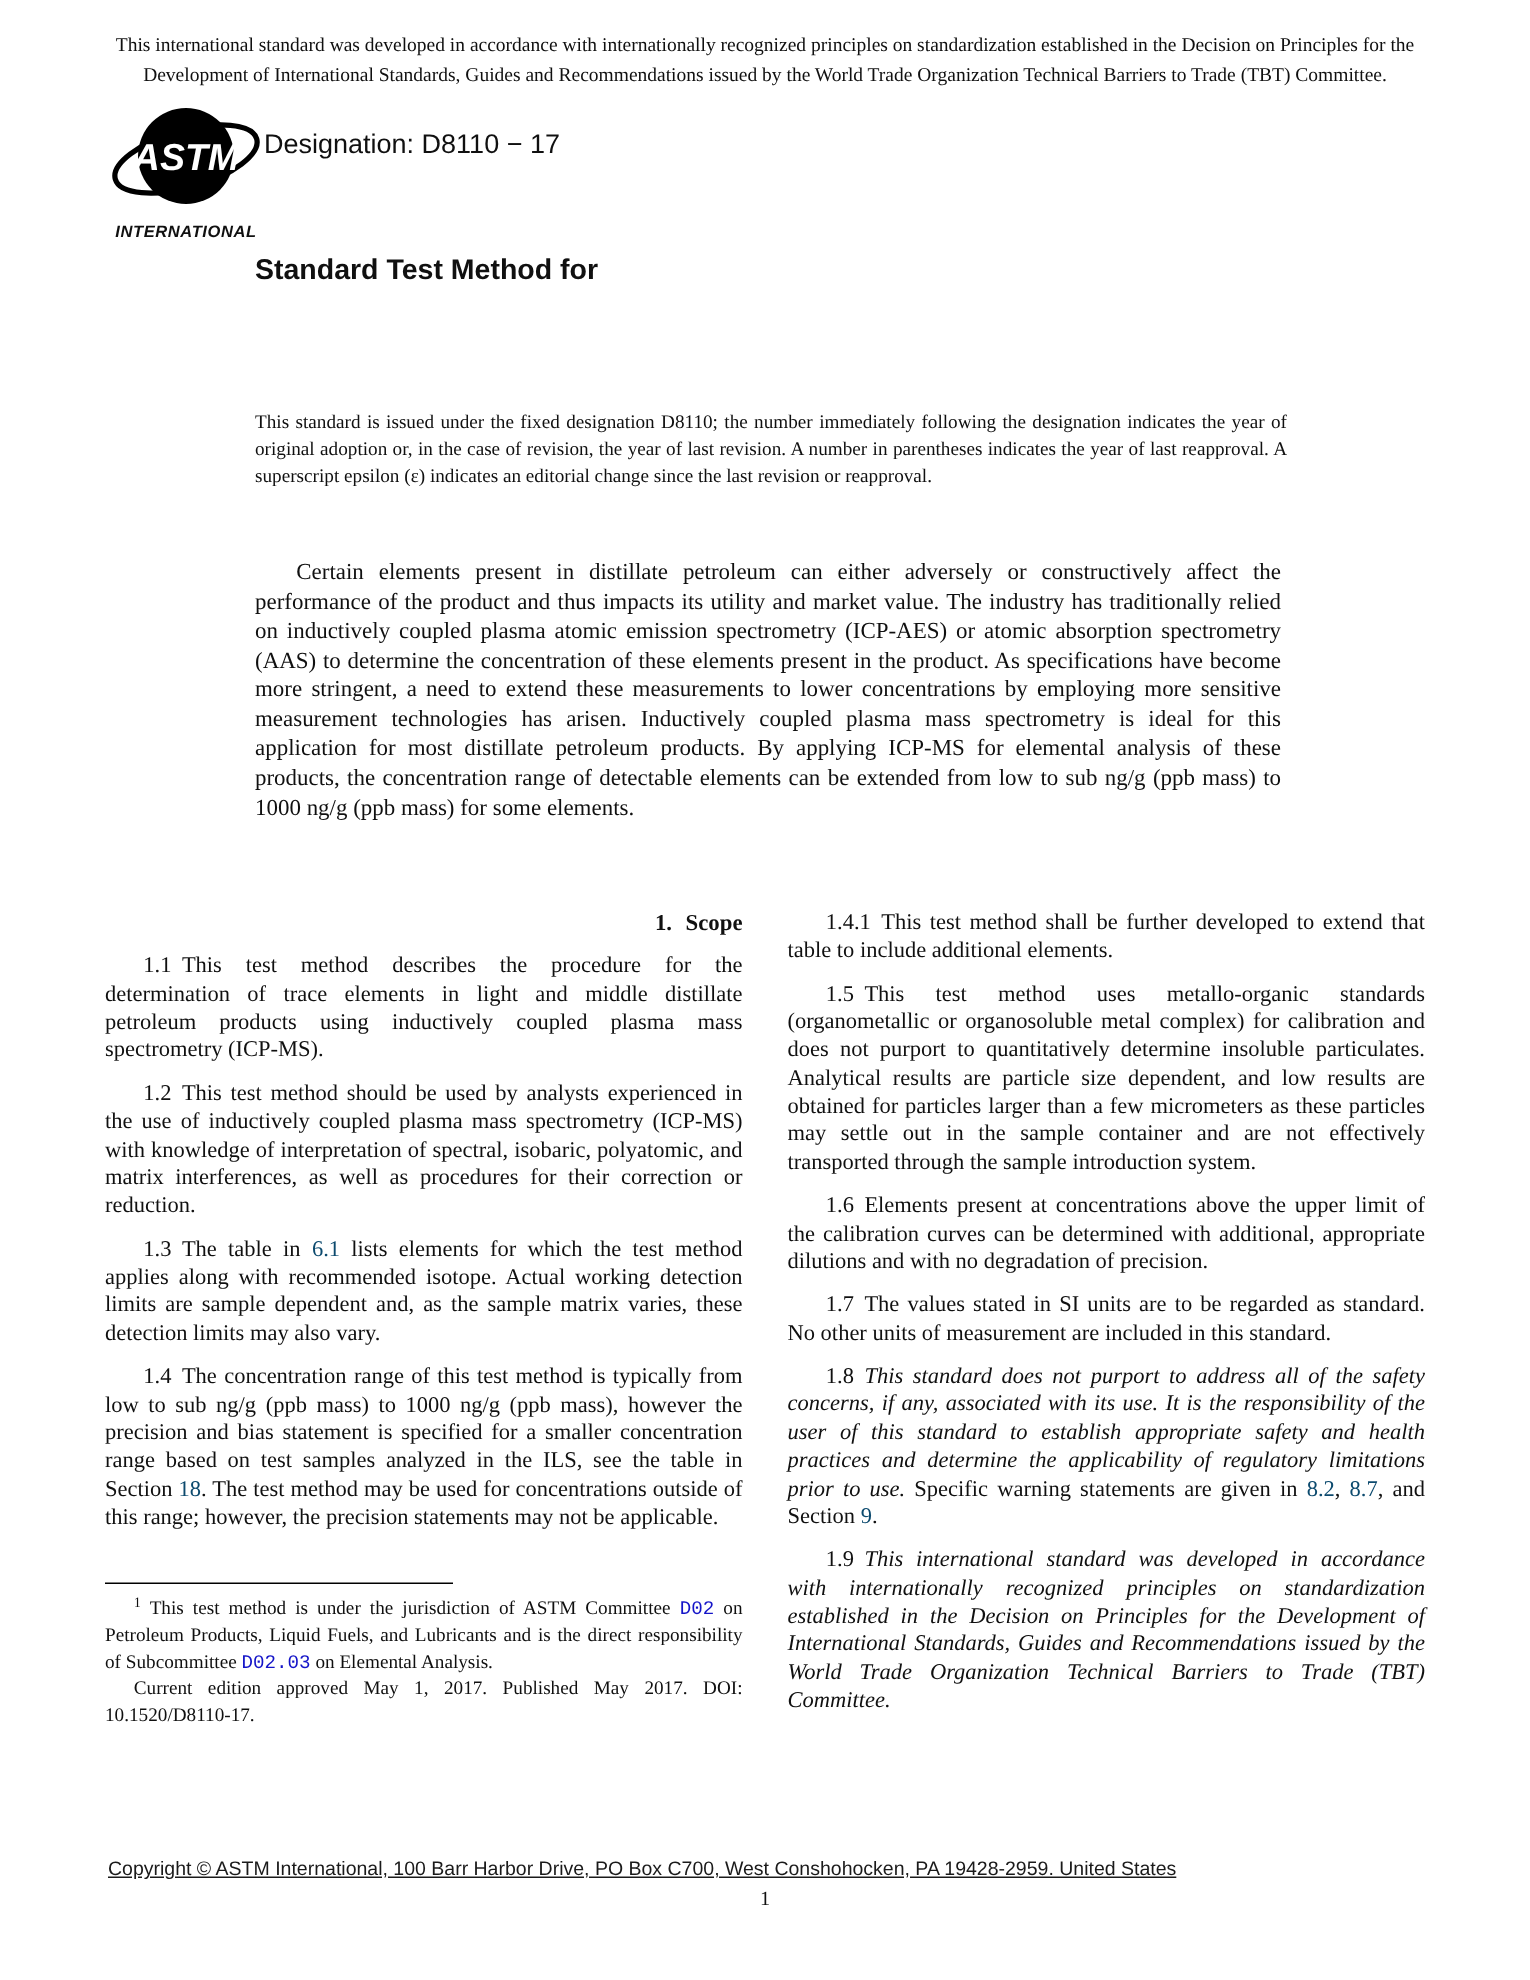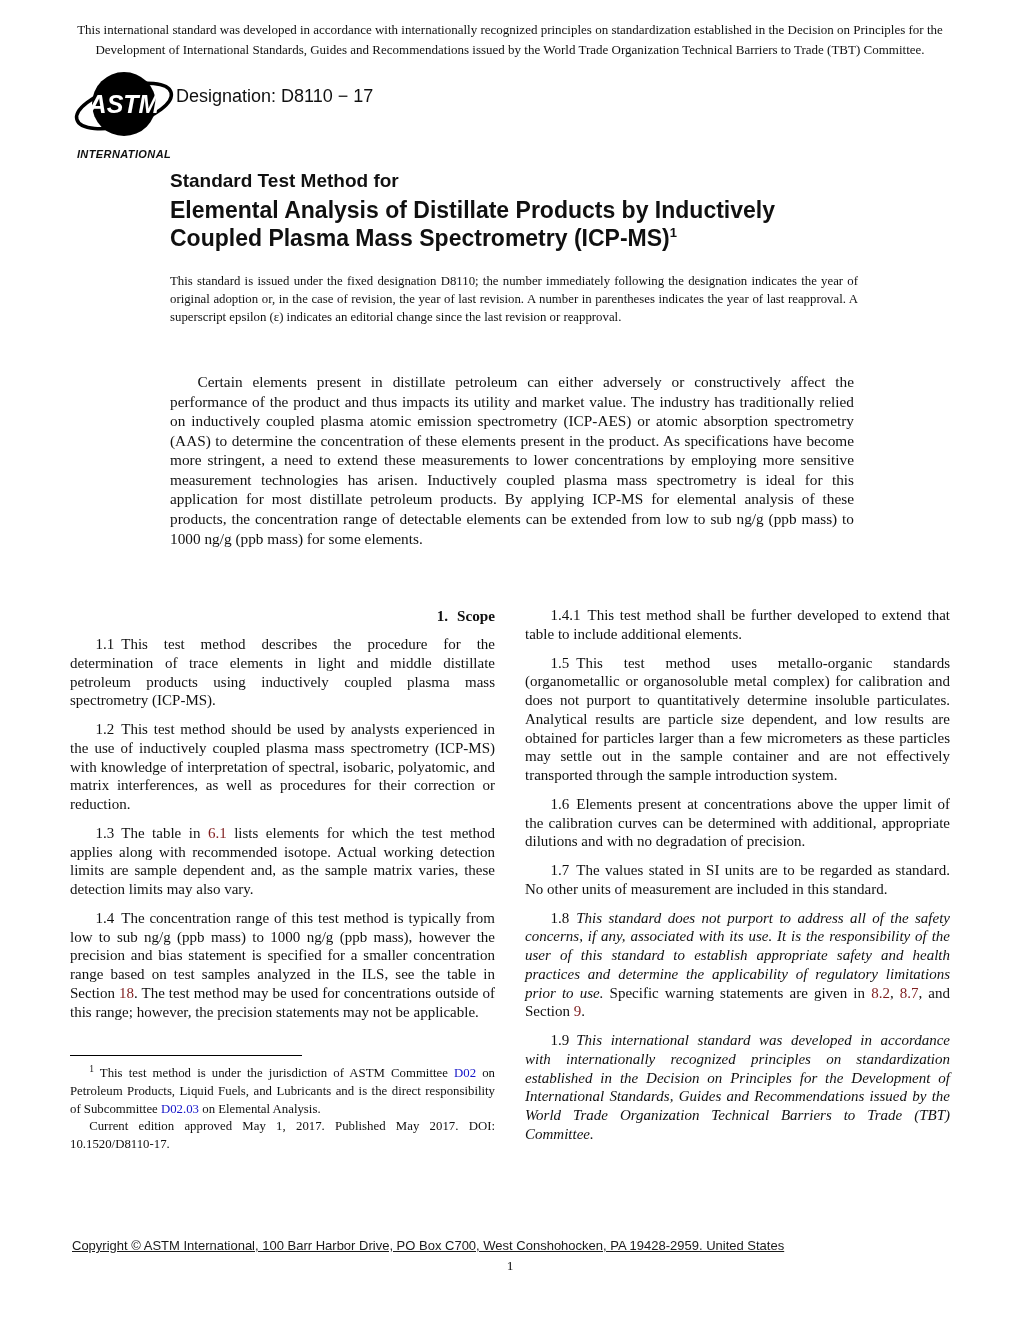--- a/index.html
+++ b/index.html
@@ -38,22 +38,22 @@
     position:absolute; top:372px; left:170px; width:684px;
     font-size:15.3px; line-height:1.28; text-align:justify; text-indent:1.8em;
   }
   
   .columns { position:absolute; top:606px; left:70px; width:880px; display:flex; gap:30px; }
   .col { width:425px; font-size:15px; line-height:1.25; text-align:justify; }
   .scope-heading { font-size:15.2px; font-weight:bold; margin:0 0 12px 0; text-align:right; }
   .scope-heading .hnum { margin-right:9px; }
   .col p { margin:0 0 10px 0; text-indent:1.7em; }
   .pnum { margin-right:7px; }
-  .ref-red  { color:#7f1d1d; text-decoration:none; cursor:pointer; }
-  .ref-blue { color:#1414c8; text-decoration:none; cursor:pointer; }
+  .ref-red  { color:#0c4a6e; text-decoration:none; cursor:pointer; }
+  .ref-blue { color:#1414c8; text-decoration:none; cursor:pointer;font-family:Liberation Mono, monospace; }
   
   .footnote-block { margin-top:34px; font-size:12.8px; line-height:1.38; }
   .footnote-rule { width:232px; border:none; border-top:1.4px solid #000; margin:0 0 7px 0; }
   .footnote-block p { margin:0; text-indent:1.5em; }
   .footnote-block sup { font-size:9.5px; }
   
   .footer-copy {
     position:absolute; top:1238px; left:72px; width:900px;
     font-family:"Liberation Sans", sans-serif; font-size:13px; color:#1a1a1a;text-decoration:underline;
   }
@@ -78,21 +78,20 @@
       <circle cx="52" cy="36" r="32" fill="#000"></circle>
       <text x="52" y="45" text-anchor="middle" font-family="Liberation Sans, sans-serif" font-size="25" font-style="italic" font-weight="bold" fill="#ffffff">ASTM</text>
     </svg>
     <div class="logo-sub">INTERNATIONAL</div>
   </div>
 
   <div class="designation">Designation: D8110 − 17</div>
 
   <div class="title-block">
     <p class="title-kicker">Standard Test Method for</p>
-    <p class="title-main"><span>Elemental Analysis of Distillate Products by Inductively Coupled Plasma Mass Spectrometry (ICP-MS)</span><sup>1</sup></p>
   </div>
 
   <div class="issuance">This standard is issued under the fixed designation D8110; the number immediately following the designation indicates the year of original adoption or, in the case of revision, the year of last revision. A number in parentheses indicates the year of last reapproval. A superscript epsilon (ε) indicates an editorial change since the last revision or reapproval.</div>
 
   <div class="intro-body">Certain elements present in distillate petroleum can either adversely or constructively affect the performance of the product and thus impacts its utility and market value. The industry has traditionally relied on inductively coupled plasma atomic emission spectrometry (ICP-AES) or atomic absorption spectrometry (AAS) to determine the concentration of these elements present in the product. As specifications have become more stringent, a need to extend these measurements to lower concentrations by employing more sensitive measurement technologies has arisen. Inductively coupled plasma mass spectrometry is ideal for this application for most distillate petroleum products. By applying ICP-MS for elemental analysis of these products, the concentration range of detectable elements can be extended from low to sub ng/g (ppb mass) to 1000 ng/g (ppb mass) for some elements.</div>
 
   <div class="columns">
 
     <div class="col">
       <p class="scope-heading"><span class="hnum">1.</span><span>Scope</span></p>

